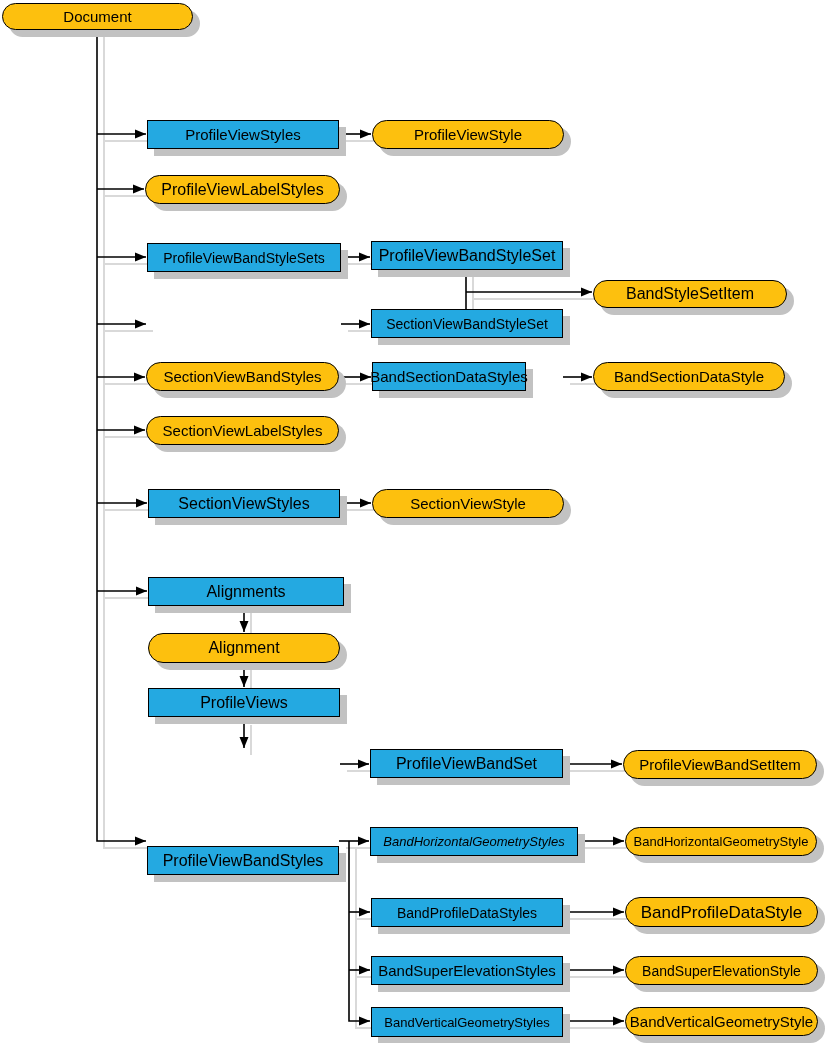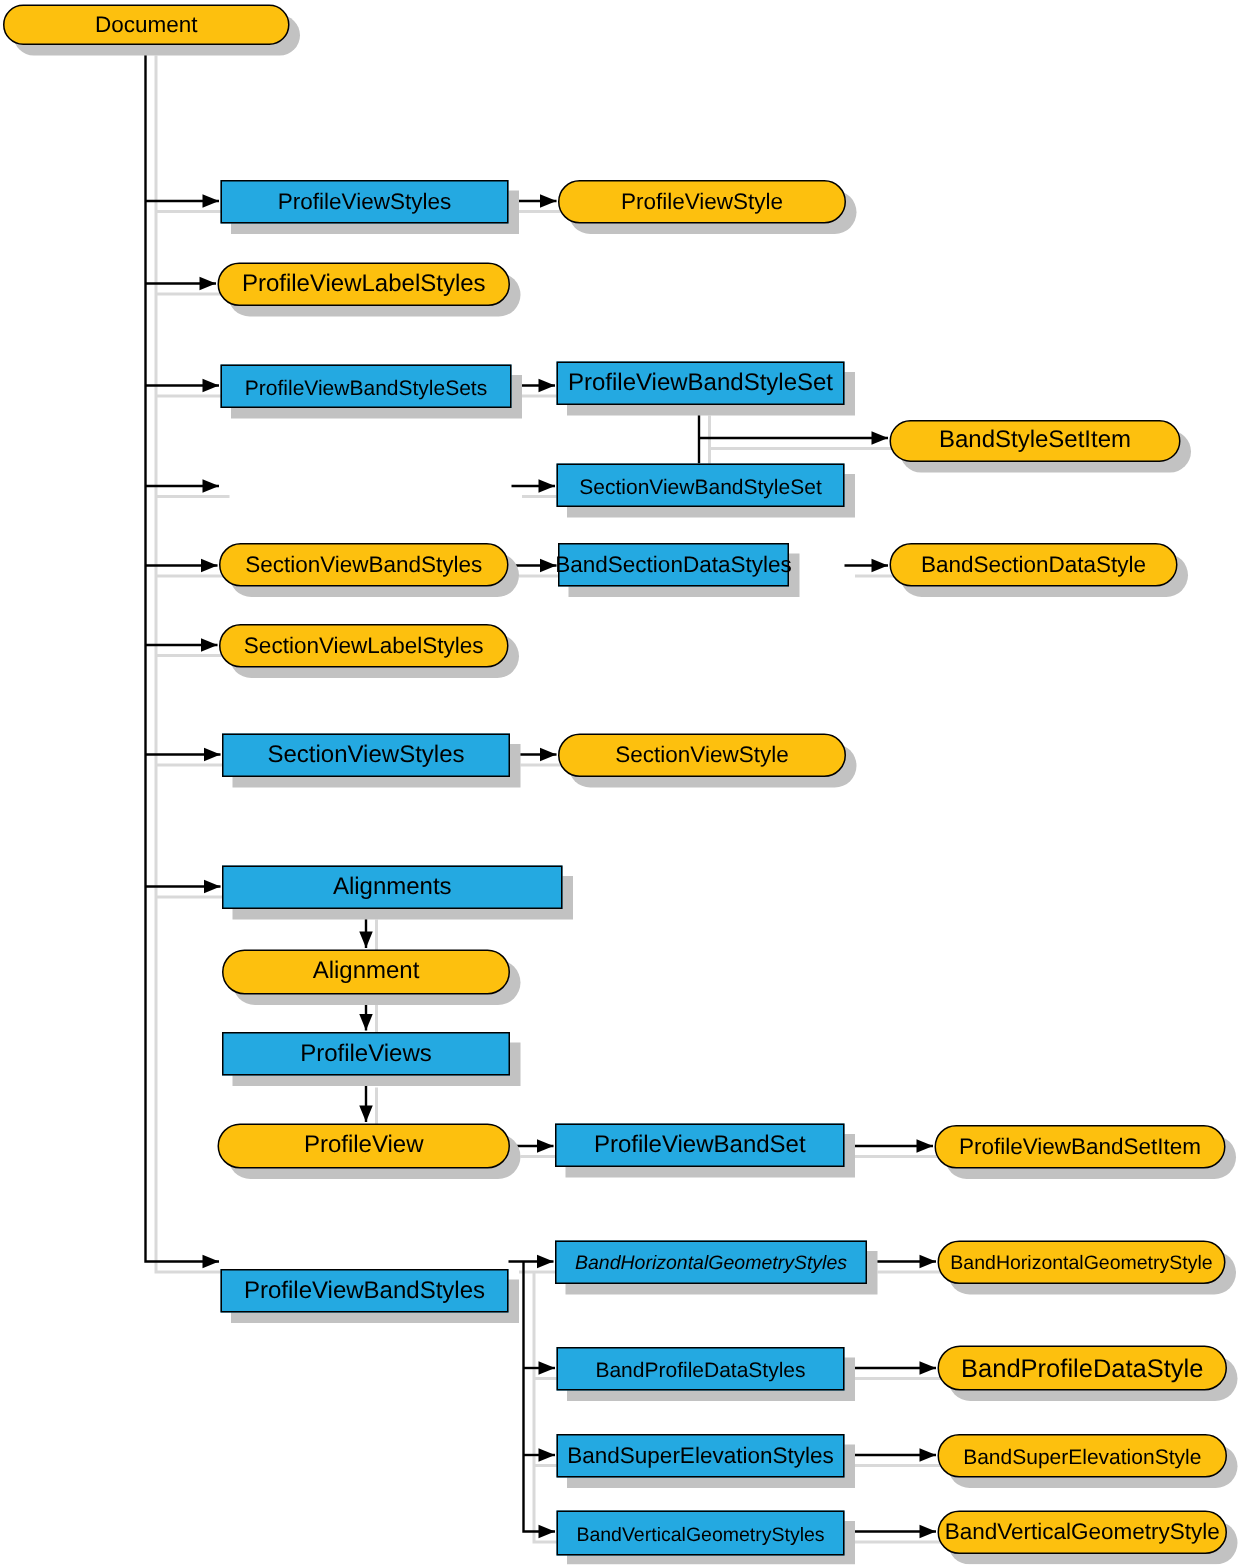--- a/index.html
+++ b/index.html
@@ -182,31 +182,28 @@
       </div>
       <div class="node object" style="left: 146px; top: 416px; width: 193px; height: 29px; font-size: 15px;">
         <span>SectionViewLabelStyles</span>
       </div>
       <div class="node collection" style="left: 148px; top: 489px; width: 192px; height: 29px; font-size: 16px;">
         <span>SectionViewStyles</span>
       </div>
       <div class="node object" style="left: 372px; top: 489px; width: 192px; height: 29px; font-size: 15px;">
         <span>SectionViewStyle</span>
       </div>
-      <div class="node collection" style="left: 148px; top: 577px; width: 227px; height: 29px; font-size: 16px;">
+      <div class="node collection" style="left: 148px; top: 577px; width: 196px; height: 29px; font-size: 16px;">
         <span>Alignments</span>
       </div>
       <div class="node object" style="left: 148px; top: 633px; width: 192px; height: 30px; font-size: 16px;">
         <span>Alignment</span>
       </div>
       <div class="node collection" style="left: 148px; top: 688px; width: 192px; height: 29px; font-size: 16px;">
         <span>ProfileViews</span>
-      </div>
-      <div class="node object" style="left: 145px; top: 749px; width: 195px; height: 30px; font-size: 16px;">
-        <span>ProfileView</span>
       </div>
       <div class="node collection" style="left: 370px; top: 749px; width: 193px; height: 29px; font-size: 16px;">
         <span>ProfileViewBandSet</span>
       </div>
       <div class="node object" style="left: 623px; top: 750px; width: 194px; height: 29px; font-size: 15px;">
         <span>ProfileViewBandSetItem</span>
       </div>
       <div class="node collection" style="left: 147px; top: 827px; width: 192px; height: 29px; font-size: 16px; margin-top: 19px;">
         <span>ProfileViewBandStyles</span>
       </div>

